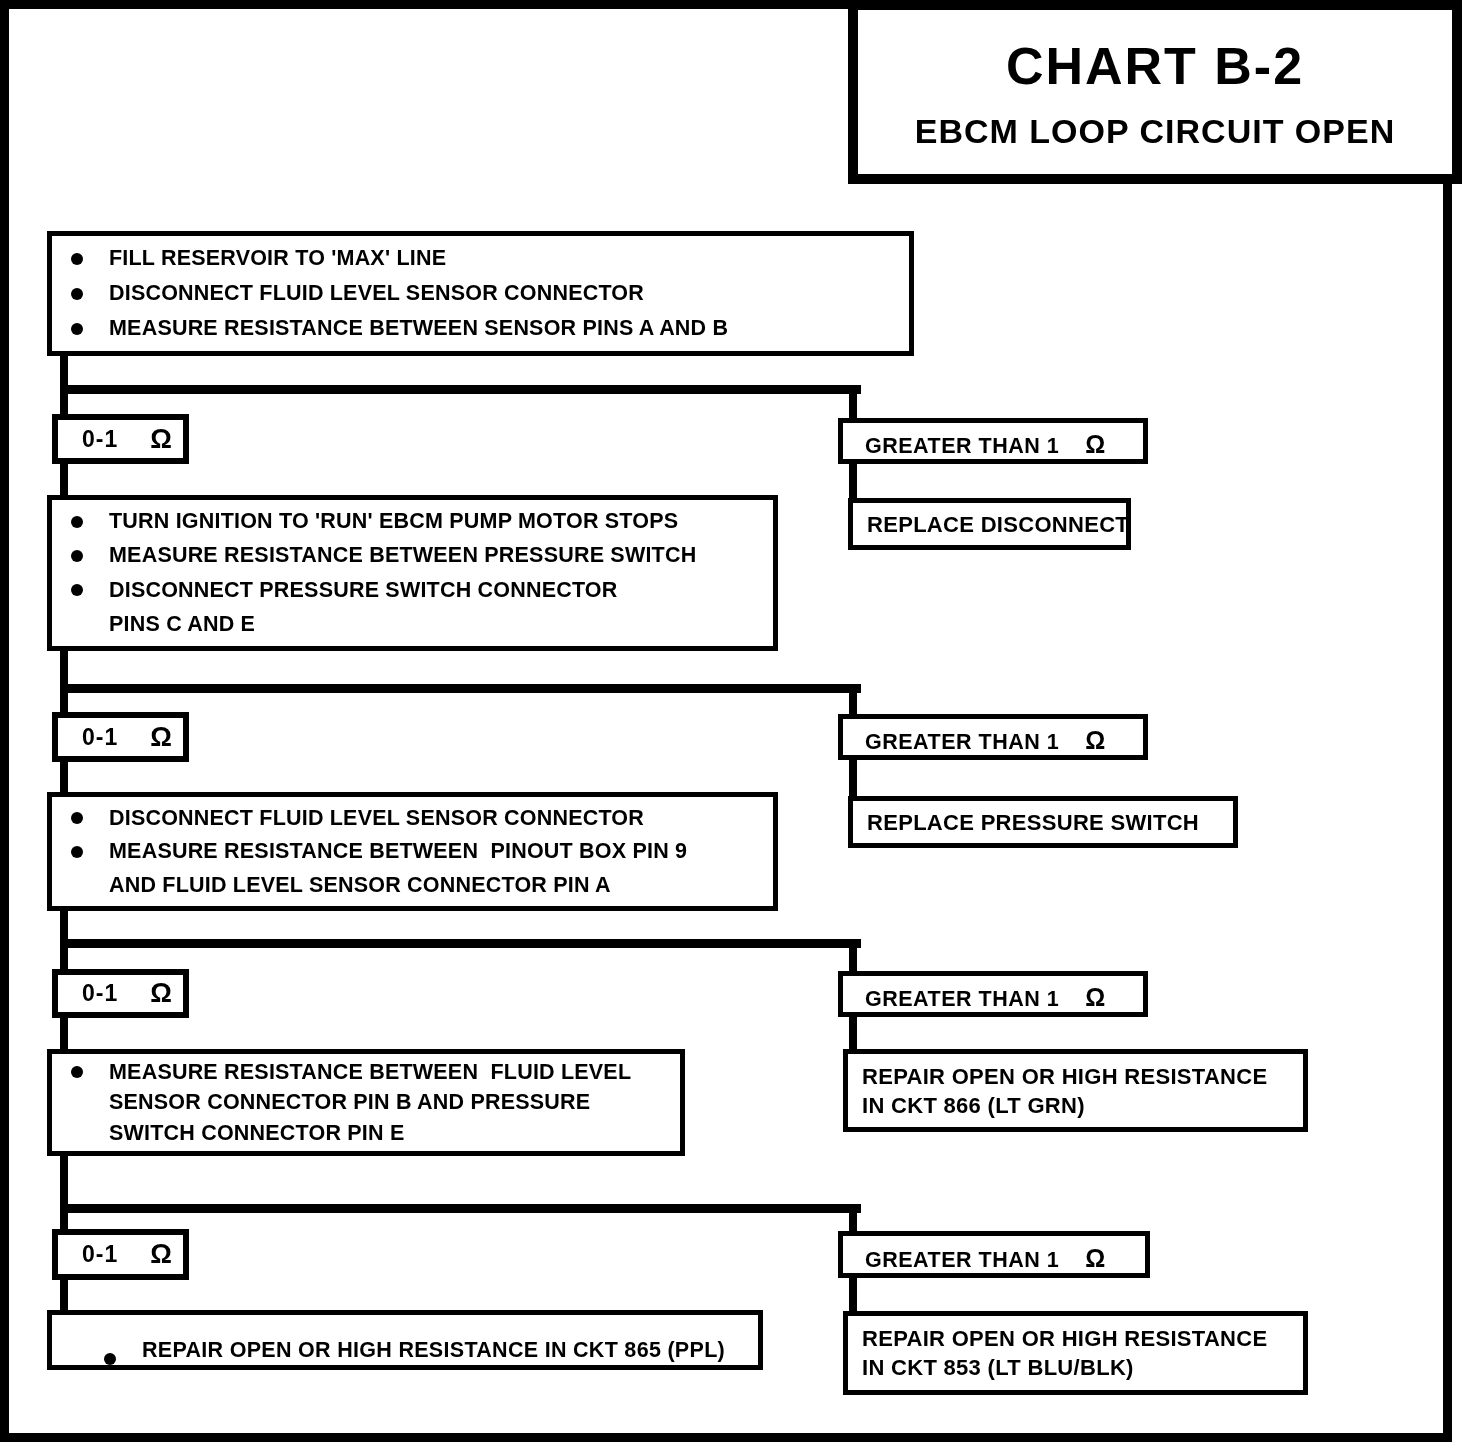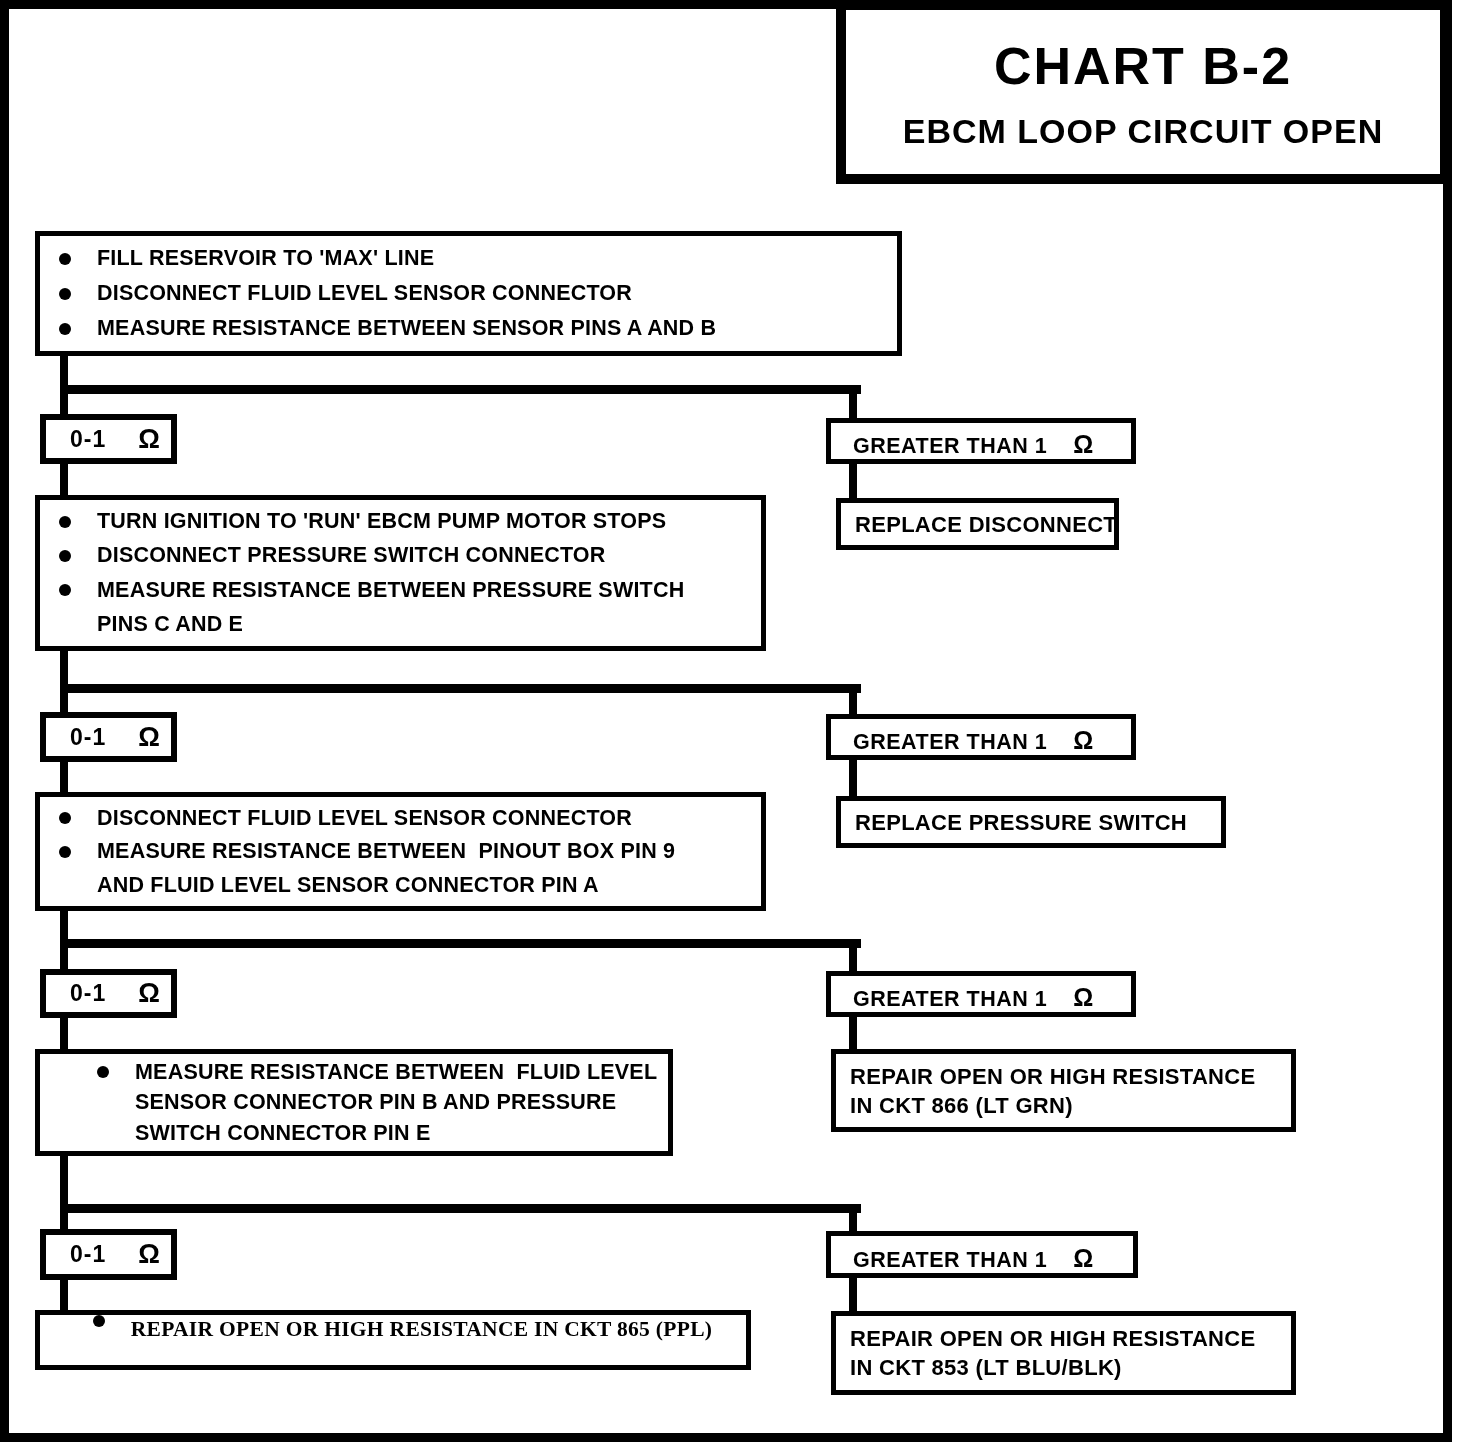--- a/index.html
+++ b/index.html
@@ -6,21 +6,21 @@
   .page{
     position:relative;width:1472px;height:1442px;background:#ffffff;
     font-family:"Liberation Sans", sans-serif;font-weight:700;color:#000;
     overflow:hidden;
   }
   .page-border{
     position:absolute;left:0;top:0;width:1452px;height:1442px;
     box-sizing:border-box;border:9px solid #000;
   }
   .box{
-    position:absolute;background:#fff;border:5px solid #000;box-sizing:border-box;
+    position:absolute;background:#fff;border:5px solid #000;box-sizing:border-box;margin-left:12px;
   }
   .cline{position:absolute;background:#000;}
   
   .title-box{
     border-width:10px;display:flex;flex-direction:column;align-items:center;
   }
   .t1{font-size:52px;margin-top:26px;letter-spacing:2px;}
   .t2{font-size:34px;margin-top:16px;letter-spacing:1px;}
   
   .instr{display:flex;flex-direction:column;justify-content:space-evenly;font-size:21.5px;letter-spacing:0.2px;}
@@ -31,21 +31,21 @@
   
   .zo{display:flex;align-items:center;font-size:23px;border-width:6px;}
   .zo .lbl{margin-left:24px;letter-spacing:1px;}
   .zo .om{margin-left:32px;font-size:27px;}
   .gt{display:flex;align-items:flex-end;font-size:21.5px;}
   .gt .lbl{margin-left:22px;letter-spacing:0.5px;}
   .gt .om{margin-left:26px;font-size:25px;}
   
   .action{display:flex;flex-direction:column;justify-content:center;font-size:22px;padding-left:14px;line-height:29px;letter-spacing:0.3px;}
   .action span{white-space:pre;}
-  .action-row{display:flex;flex-direction:row;align-items:flex-start;font-size:21.5px;padding-left:0;font-family:Liberation Serif, serif;}
+  .action-row{display:flex;flex-direction:row;align-items:flex-end;font-size:21.5px;padding-left:0;}
 </style>
 </head>
 <body>
 
 <div class="page">
   <div class="page-border"></div>
 
   <div class="box title-box" style="left:836px;top:0;width:614px;height:184px;">
     <div class="t1">CHART B-2</div>
     <div class="t2">EBCM LOOP CIRCUIT OPEN</div>
@@ -87,25 +87,25 @@
 
   <div class="cline" style="left:60px;top:463px;width:8px;height:32px;"></div>
 
   <div class="box instr" style="left:35px;top:495px;width:731px;height:156px;">
     <div class="irow">
         <span class="dot"></span>
         <span class="itxt">TURN IGNITION TO 'RUN' EBCM PUMP MOTOR STOPS</span>
       </div>
     <div class="irow">
         <span class="dot"></span>
+        <span class="itxt">MEASURE RESISTANCE BETWEEN PRESSURE SWITCH</span>
+      </div>
+    <div class="irow">
+        <span class="dot"></span>
         <span class="itxt">DISCONNECT PRESSURE SWITCH CONNECTOR</span>
-      </div>
-    <div class="irow">
-        <span class="dot"></span>
-        <span class="itxt">MEASURE RESISTANCE BETWEEN PRESSURE SWITCH</span>
       </div>
     <div class="irow">
         <span class="cont">PINS C AND E</span>
       </div>
   </div>
 
   <div class="cline" style="left:60px;top:651px;width:8px;height:33px;"></div>
   <div class="cline" style="left:60px;top:684px;width:801px;height:9px;"></div>
   <div class="cline" style="left:60px;top:693px;width:8px;height:19px;"></div>
   <div class="cline" style="left:849px;top:684px;width:8px;height:30px;"></div>
@@ -155,21 +155,21 @@
   </div>
 
   <div class="cline" style="left:849px;top:1017px;width:8px;height:32px;"></div>
   <div class="box action" style="left:831px;top:1049px;width:465px;height:83px;">
     <span>REPAIR OPEN OR HIGH RESISTANCE</span>
     <span>IN CKT 866 (LT GRN)</span>
   </div>
 
   <div class="cline" style="left:60px;top:1018px;width:8px;height:31px;"></div>
 
-  <div class="box instr" style="left:35px;top:1049px;width:638px;height:107px;padding-left:38px;">
+  <div class="box instr" style="left:35px;top:1049px;width:638px;height:107px;">
     <div class="irow">
         <span class="dot"></span>
         <span class="itxt">MEASURE RESISTANCE BETWEEN  FLUID LEVEL</span>
       </div>
     <div class="irow">
         <span class="cont">SENSOR CONNECTOR PIN B AND PRESSURE</span>
       </div>
     <div class="irow">
         <span class="cont">SWITCH CONNECTOR PIN E</span>
       </div>

